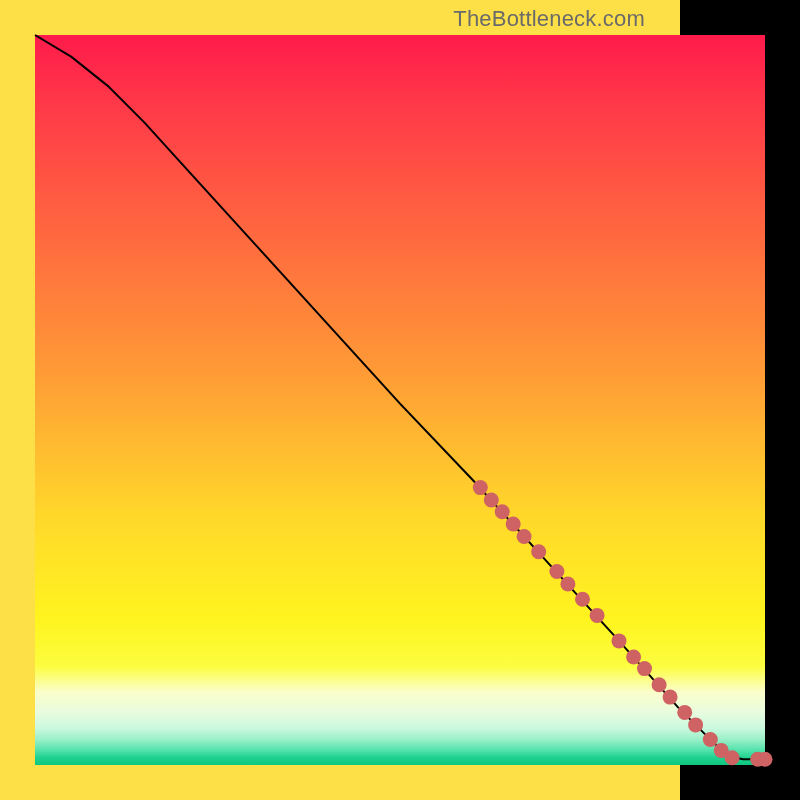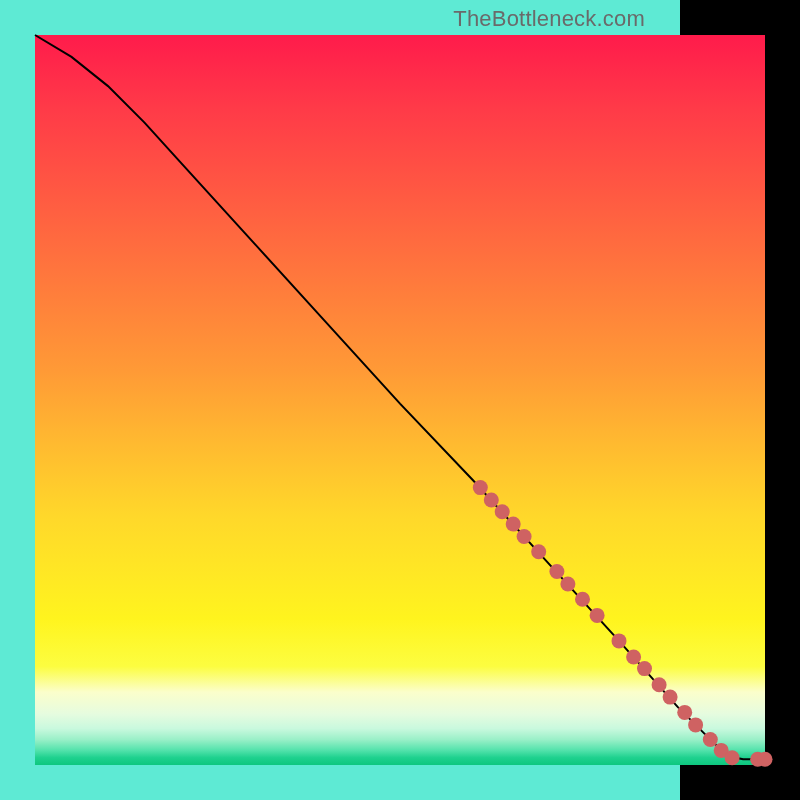--- a/index.html
+++ b/index.html
@@ -8,21 +8,21 @@
     width: 800px;
     height: 800px;
     background: #000000;
     overflow: hidden;
     font-family: Arial, Helvetica, sans-serif;
   }
   .stage {
     position: relative;
     width: 680px;
     height: 800px;
-    background: #5eead4;
+    background: #fde047;
   }
   .plot-area {
     position: absolute;
     left: 35px;
     top: 35px;
     width: 730px;
     height: 730px;
     
     background: linear-gradient(
       to bottom,

